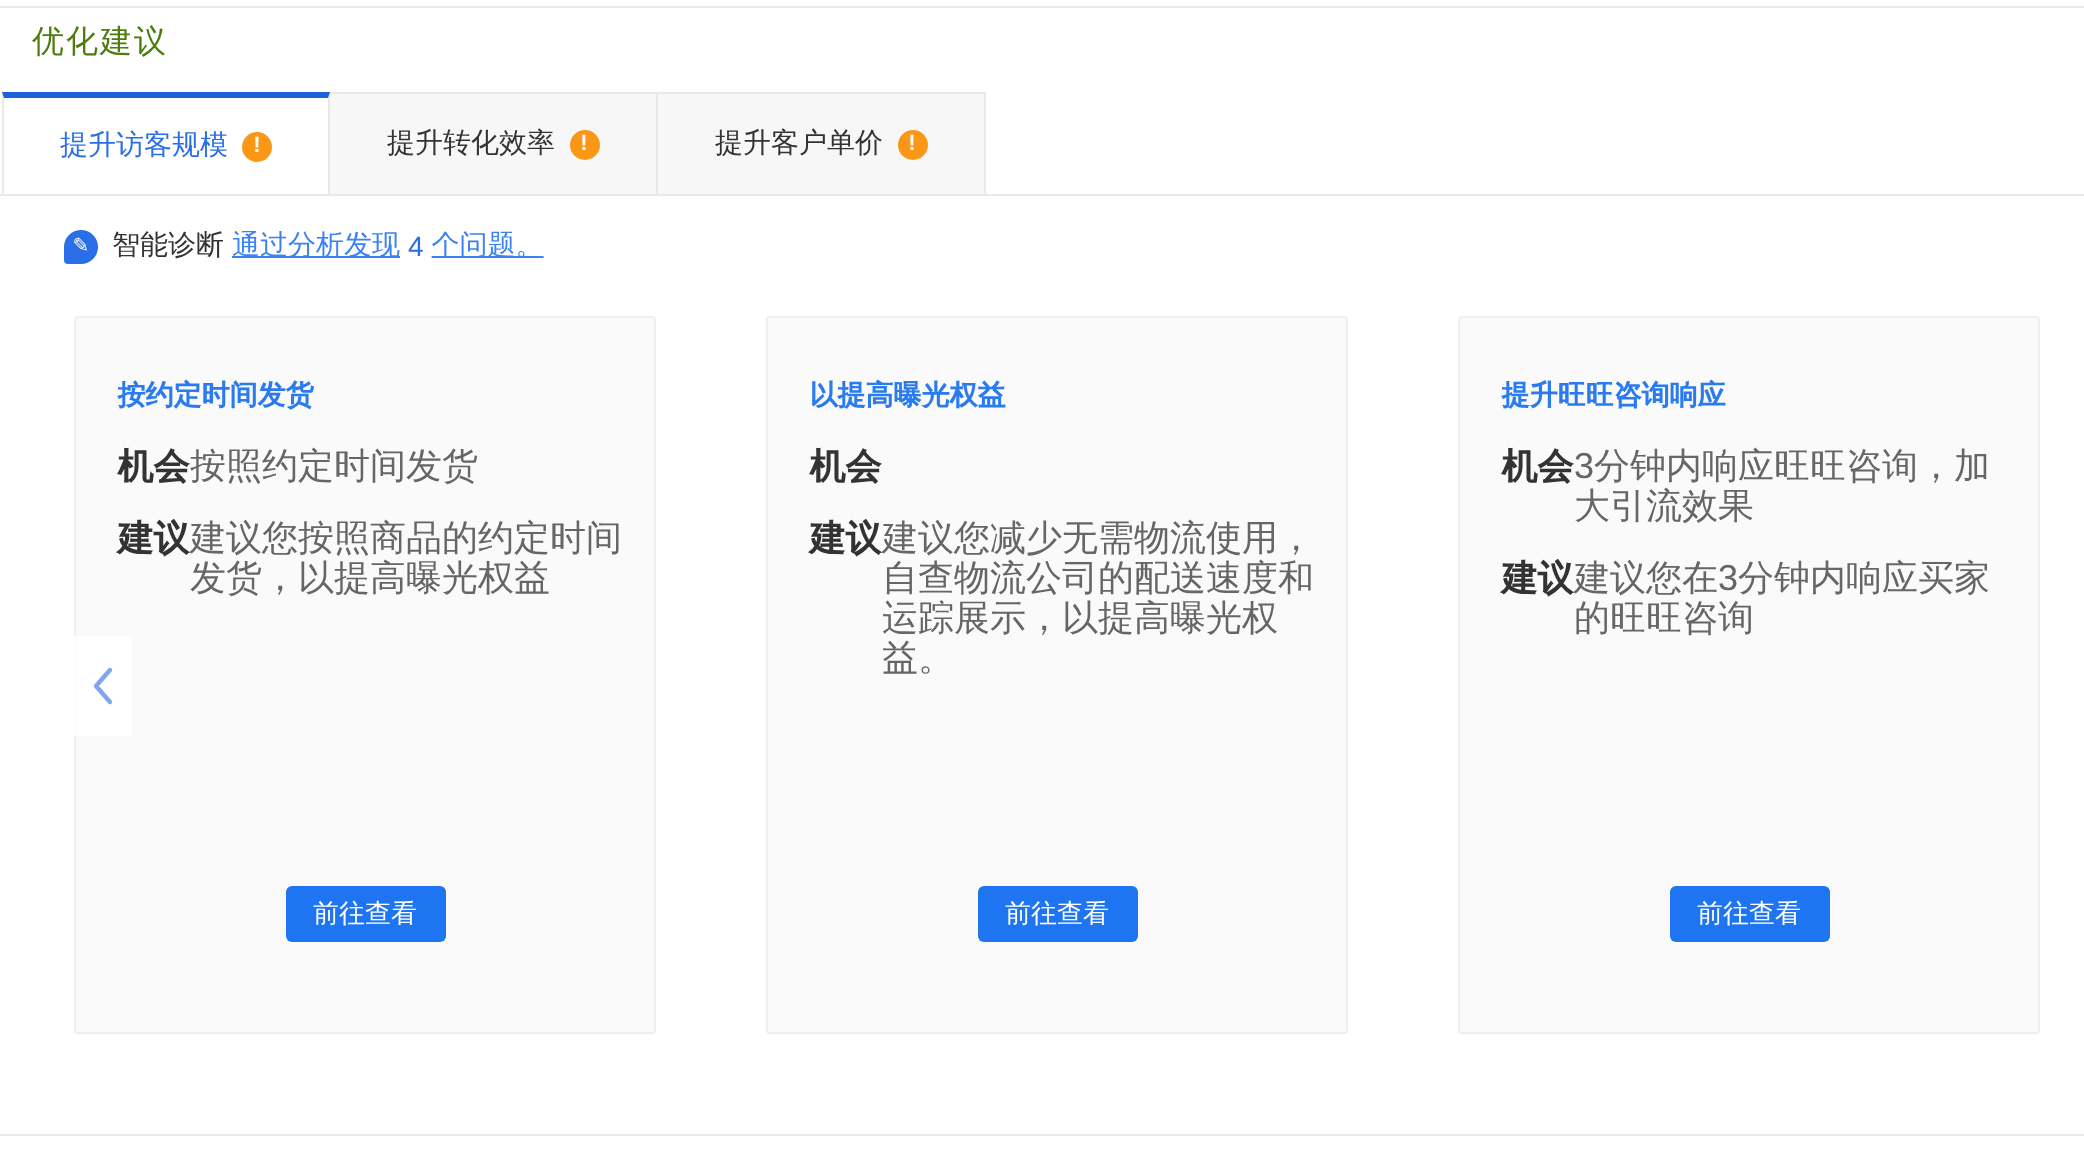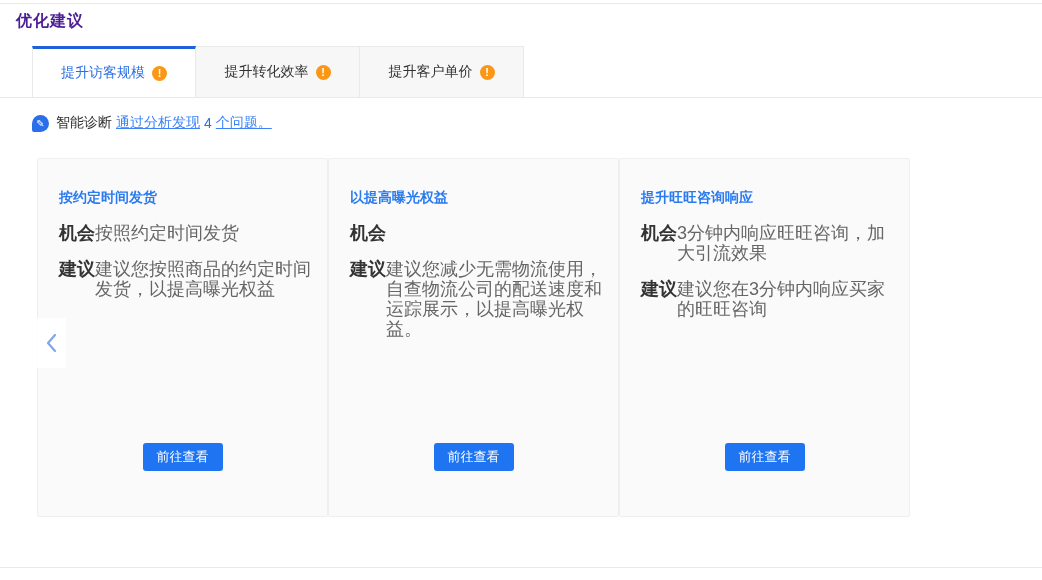--- a/index.html
+++ b/index.html
@@ -17,33 +17,32 @@
   }
   .hline { position: absolute; left: 0; right: 0; height: 1px; background: #e9e9e9; }
   .hline.top { top: 3px; }
   .hline.bottom { top: 567px; }
   .hline.tabs-base { top: 97px; z-index: 1; }
 
   .page-title {
     position: absolute;
     left: 16px; top: 11px;
     font-size: 16px;
-    font-weight: bold;
-    color: #4c1d95;
+    font-weight: normal;
+    color: #4d7c0f;
     letter-spacing: 1px;
   }
 
   
   .tabbar {
     position: absolute;
-    left: 12px; top: 46px;
+    left: 1px; top: 46px;
     display: flex;
     height: 51px;
     z-index: 2;
-    padding-left: 20px;
   }
   .tab {
     width: 164px;
     height: 51px;
     display: flex;
     align-items: center;
     justify-content: center;
     gap: 7px;
     font-size: 14px;
     color: #333333;
@@ -94,20 +93,21 @@
   }
   .diag-label { color: #333333; margin-right: 4px; }
   .diag-text { color: #3b82f6; text-decoration: underline; }
   .diag-count { color: #2a6fe8; padding: 0 4px; }
 
   
   .cards {
     position: absolute;
     left: 37px; top: 158px;
     display: flex;
+    gap: 55px;
   }
   .card {
     position: relative;
     width: 291px;
     height: 359px;
     background: #fafafa;
     border: 1px solid #efefef;
     border-radius: 2px;
     padding: 30px 12px 0 21px;
   }

